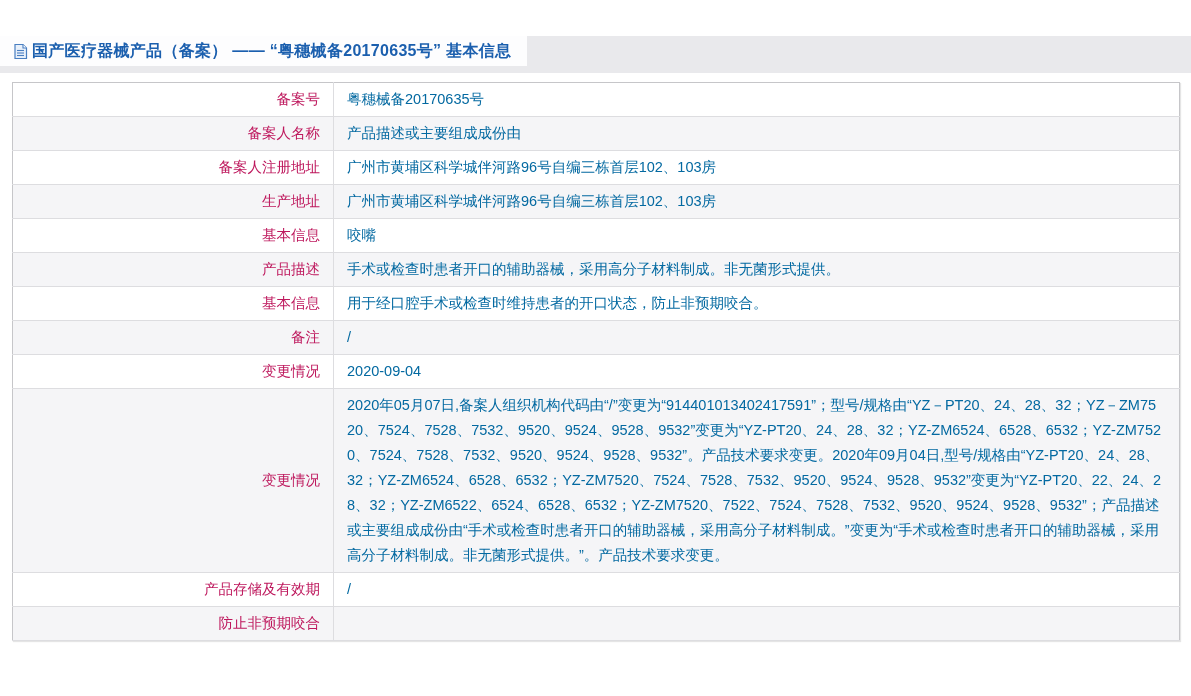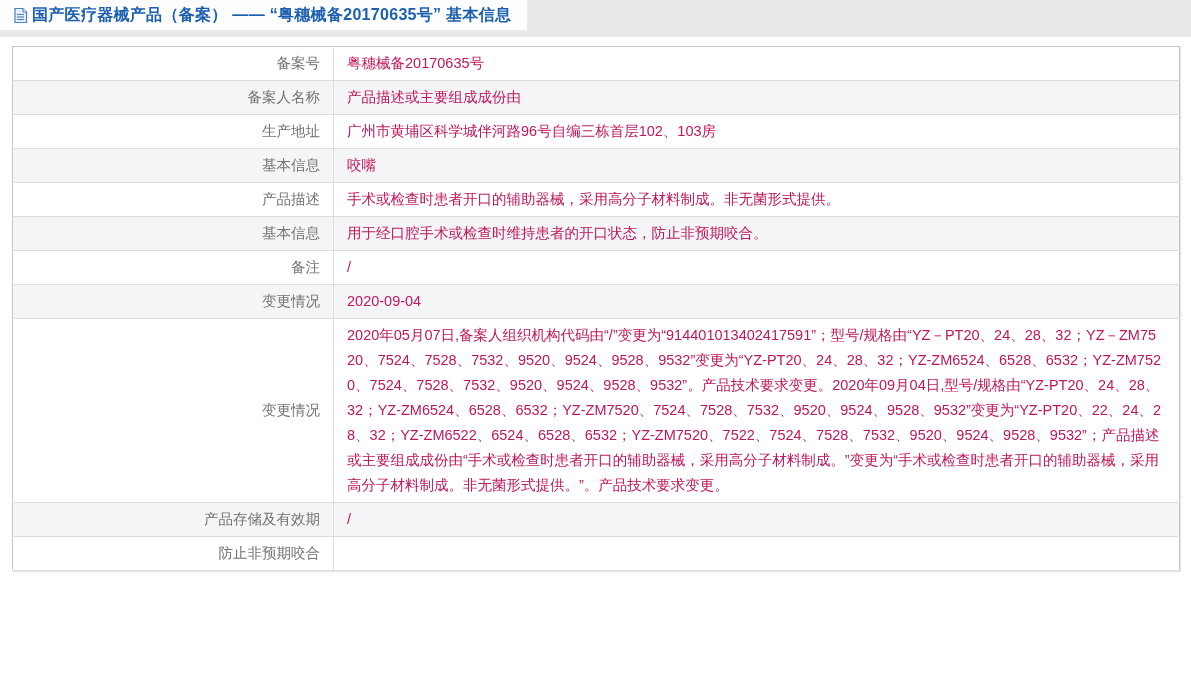--- a/index.html
+++ b/index.html
@@ -7,20 +7,21 @@
   body {
     width:1191px; height:696px; overflow:hidden;
     background:#ffffff;
     font-family:"Liberation Sans","DejaVu Sans",sans-serif;
   }
   
   .header-bar {
     position:relative;
     height:37px;
     background:#e9e9ec;
+    margin-top:36px;
   }
   .header-tab {
     position:absolute; left:0; top:0;
     height:30px;
     background:#fdfdfe;
     display:flex; align-items:center;
     padding:0 16px 0 13px;
     white-space:nowrap;
   }
   .doc-icon { display:inline-flex; margin-right:4px; flex:0 0 auto; }
@@ -39,28 +40,28 @@
     border:1px solid #c6c6c9;
     box-shadow:1px 1px 1px rgba(0,0,0,0.10);
   }
   .info-table tr { border-bottom:1px solid #dddde0; background:#ffffff; }
   .info-table tr:nth-child(even) { background:#f5f5f7; }
   .info-table th.label-cell {
     width:321px;
     text-align:right;
     vertical-align:middle;
     font-weight:normal;
-    color:#737373;
+    color:#be185d;
     font-size:14.5px;
     line-height:25px;
     padding:4px 13px;
     border-right:1px solid #dddde0;
   }
   .info-table td.value-cell {
-    color:#be185d;
+    color:#0369a1;
     font-size:14.5px;
     line-height:25px;
     padding:4px 17px 4px 13px;
     word-break:break-all;
     vertical-align:middle;
   }
 </style>
 </head>
 <body>
 
@@ -87,20 +88,24 @@
   <tr class="info-row">
     <th class="label-cell">备案号</th>
     <td class="value-cell">粤穗械备20170635号</td>
   </tr>
 
   <tr class="info-row">
     <th class="label-cell">备案人名称</th>
     <td class="value-cell">产品描述或主要组成成份由</td>
   </tr>
 
+  <tr class="info-row">
+    <th class="label-cell">备案人注册地址</th>
+    <td class="value-cell">广州市黄埔区科学城伴河路96号自编三栋首层102、103房</td>
+  </tr>
 
   <tr class="info-row">
     <th class="label-cell">生产地址</th>
     <td class="value-cell">广州市黄埔区科学城伴河路96号自编三栋首层102、103房</td>
   </tr>
 
   <tr class="info-row">
     <th class="label-cell">基本信息</th>
     <td class="value-cell">咬嘴</td>
   </tr>

